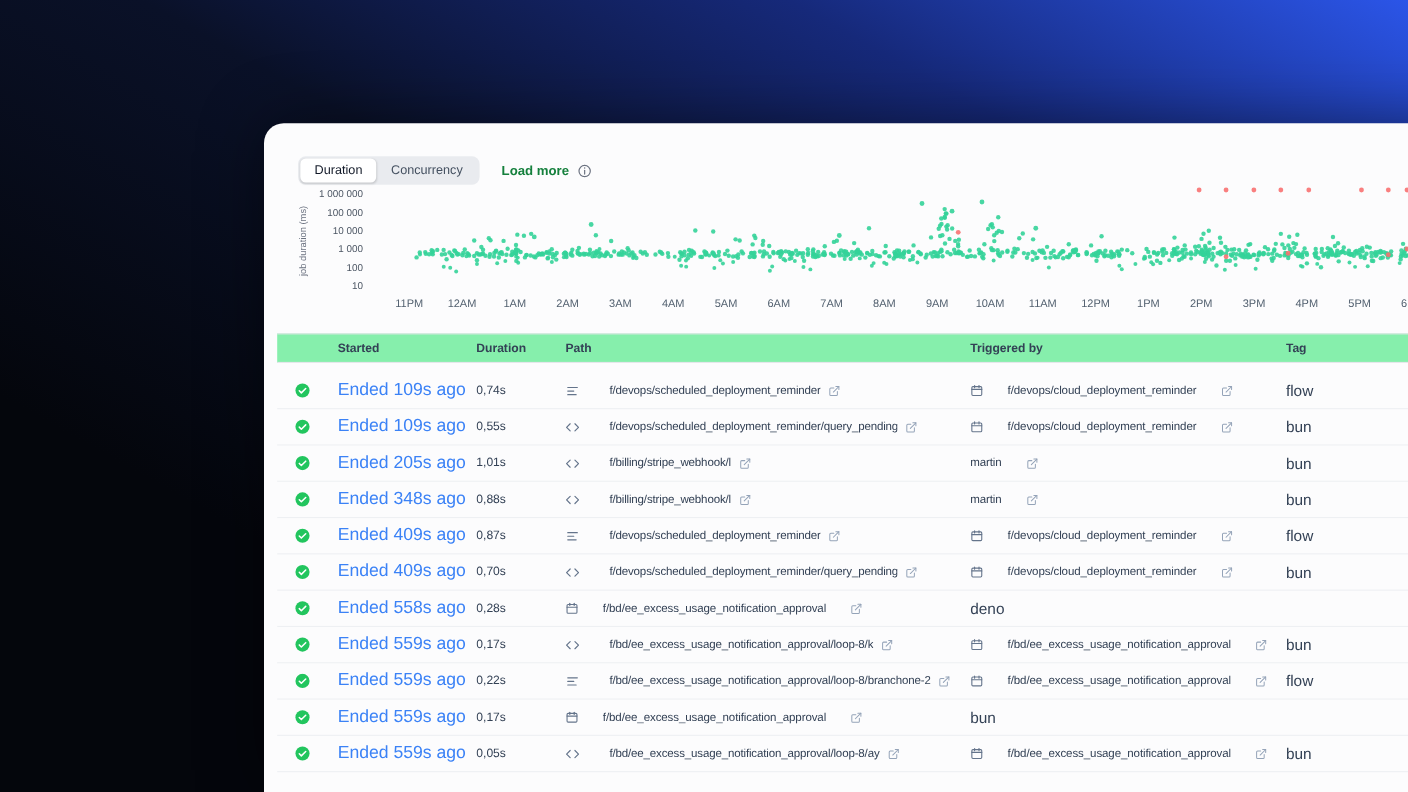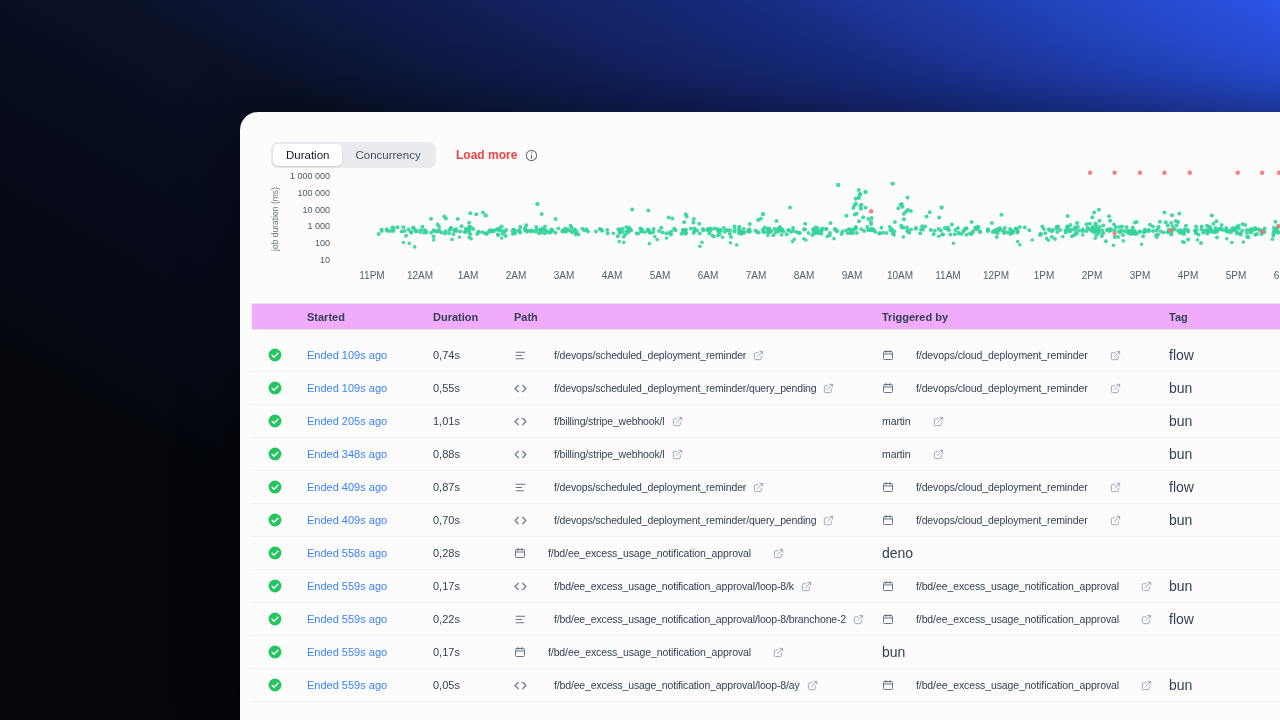--- a/index.html
+++ b/index.html
@@ -13,32 +13,32 @@
     position:absolute;left:240px;top:112px;width:1212px;height:608px;
     background:#fcfcfd;border-top-left-radius:18px;overflow:hidden;
     box-shadow:0 0 60px rgba(0,0,0,.45);
     text-decoration:underline;
   }
   
   .tabs{position:absolute;left:31px;top:30px;display:flex;background:#e9ebef;border-radius:7px;padding:2px;height:26px;box-sizing:border-box;}
   .tab{font-size:11.5px;color:#445060;padding:0 13px;display:flex;align-items:center;border-radius:5px;cursor:pointer;white-space:nowrap;}
   .tab.active{background:#ffffff;color:#111827;font-weight:500;box-shadow:0 1px 2px rgba(0,0,0,.15);}
   .loadmore{position:absolute;left:216px;top:30px;height:26px;display:flex;align-items:center;gap:8px;cursor:pointer;}
-  .loadmore .lbl{font-size:12px;font-weight:700;color:#ef4444;}
+  .loadmore .lbl{font-size:12px;font-weight:700;color:#15803d;}
   .chart-svg{position:absolute;left:0;top:55px;overflow:hidden;}
   
   .table{position:absolute;left:12px;top:191px;width:1028px;}
   .trow{display:grid;grid-template-columns:47px 126px 81px 368px 287px 1fr;align-items:center;padding-left:8px;box-sizing:border-box;}
-  .thead{height:27px;background:#f0abfc;border-top:1px solid #e5e7eb;border-bottom:1px solid #e5e7eb;}
+  .thead{height:27px;background:#86efac;border-top:1px solid #e5e7eb;border-bottom:1px solid #e5e7eb;}
   .thead span{font-size:11px;font-weight:700;color:#33415;color:#334155;}
   .tbody{margin-top:9px;}
   .drow{height:33px;border-bottom:1px solid #eef0f3;background:transparent;}
   .cell{min-width:0;overflow:hidden;white-space:nowrap;display:flex;align-items:center;}
   .status-cell{padding-left:8px;}
-  .started{font-size:11px;color:#3b82f6;cursor:pointer;text-align:center;}
+  .started{font-size:16px;color:#3b82f6;cursor:pointer;text-align:center;}
   .duration{font-size:11px;color:#334155;}
   .pathcell{gap:7px;}
   .pathtext{font-size:10.5px;letter-spacing:-0.15px;color:#334155;cursor:pointer;overflow:hidden;text-overflow:ellipsis;padding-left:20px;}
   .trigcell{gap:22px;}
   .trigtext{font-size:10.5px;letter-spacing:-0.1px;color:#334155;cursor:pointer;overflow:hidden;text-overflow:ellipsis;}
   .tag{font-size:14px;color:#334155;}
   .icn{display:inline-flex;align-items:center;flex:none;}
 </style>
 </head>
 <body>

